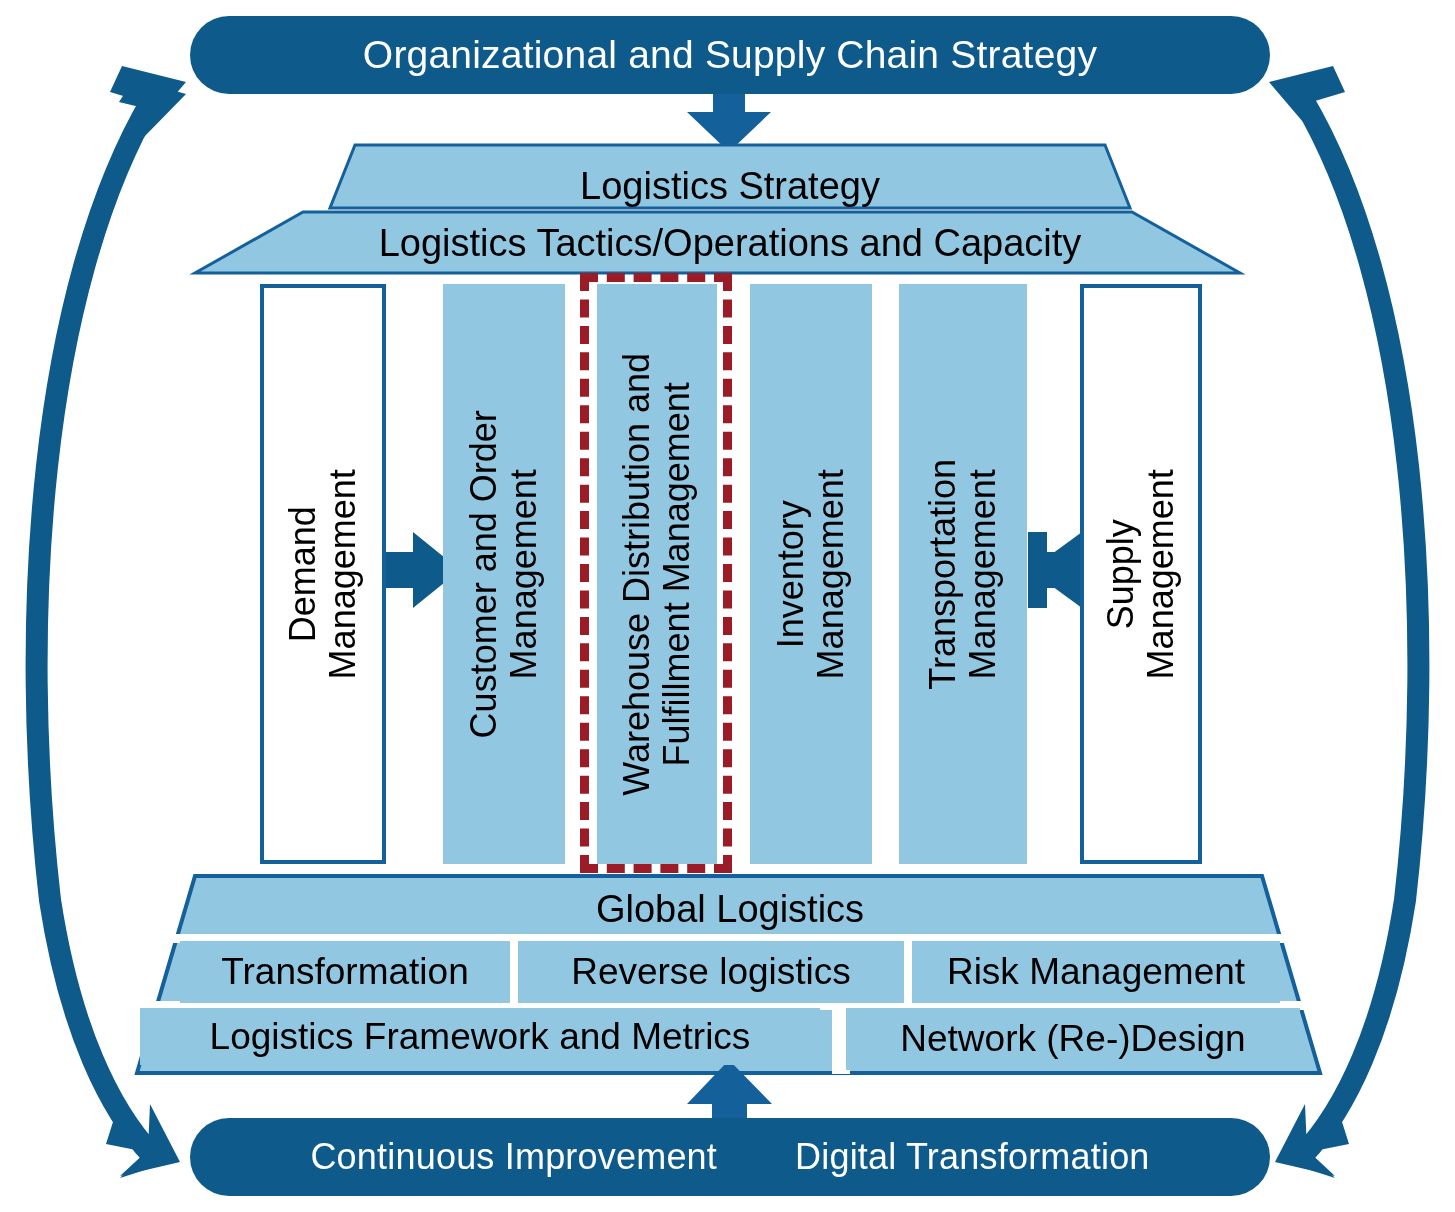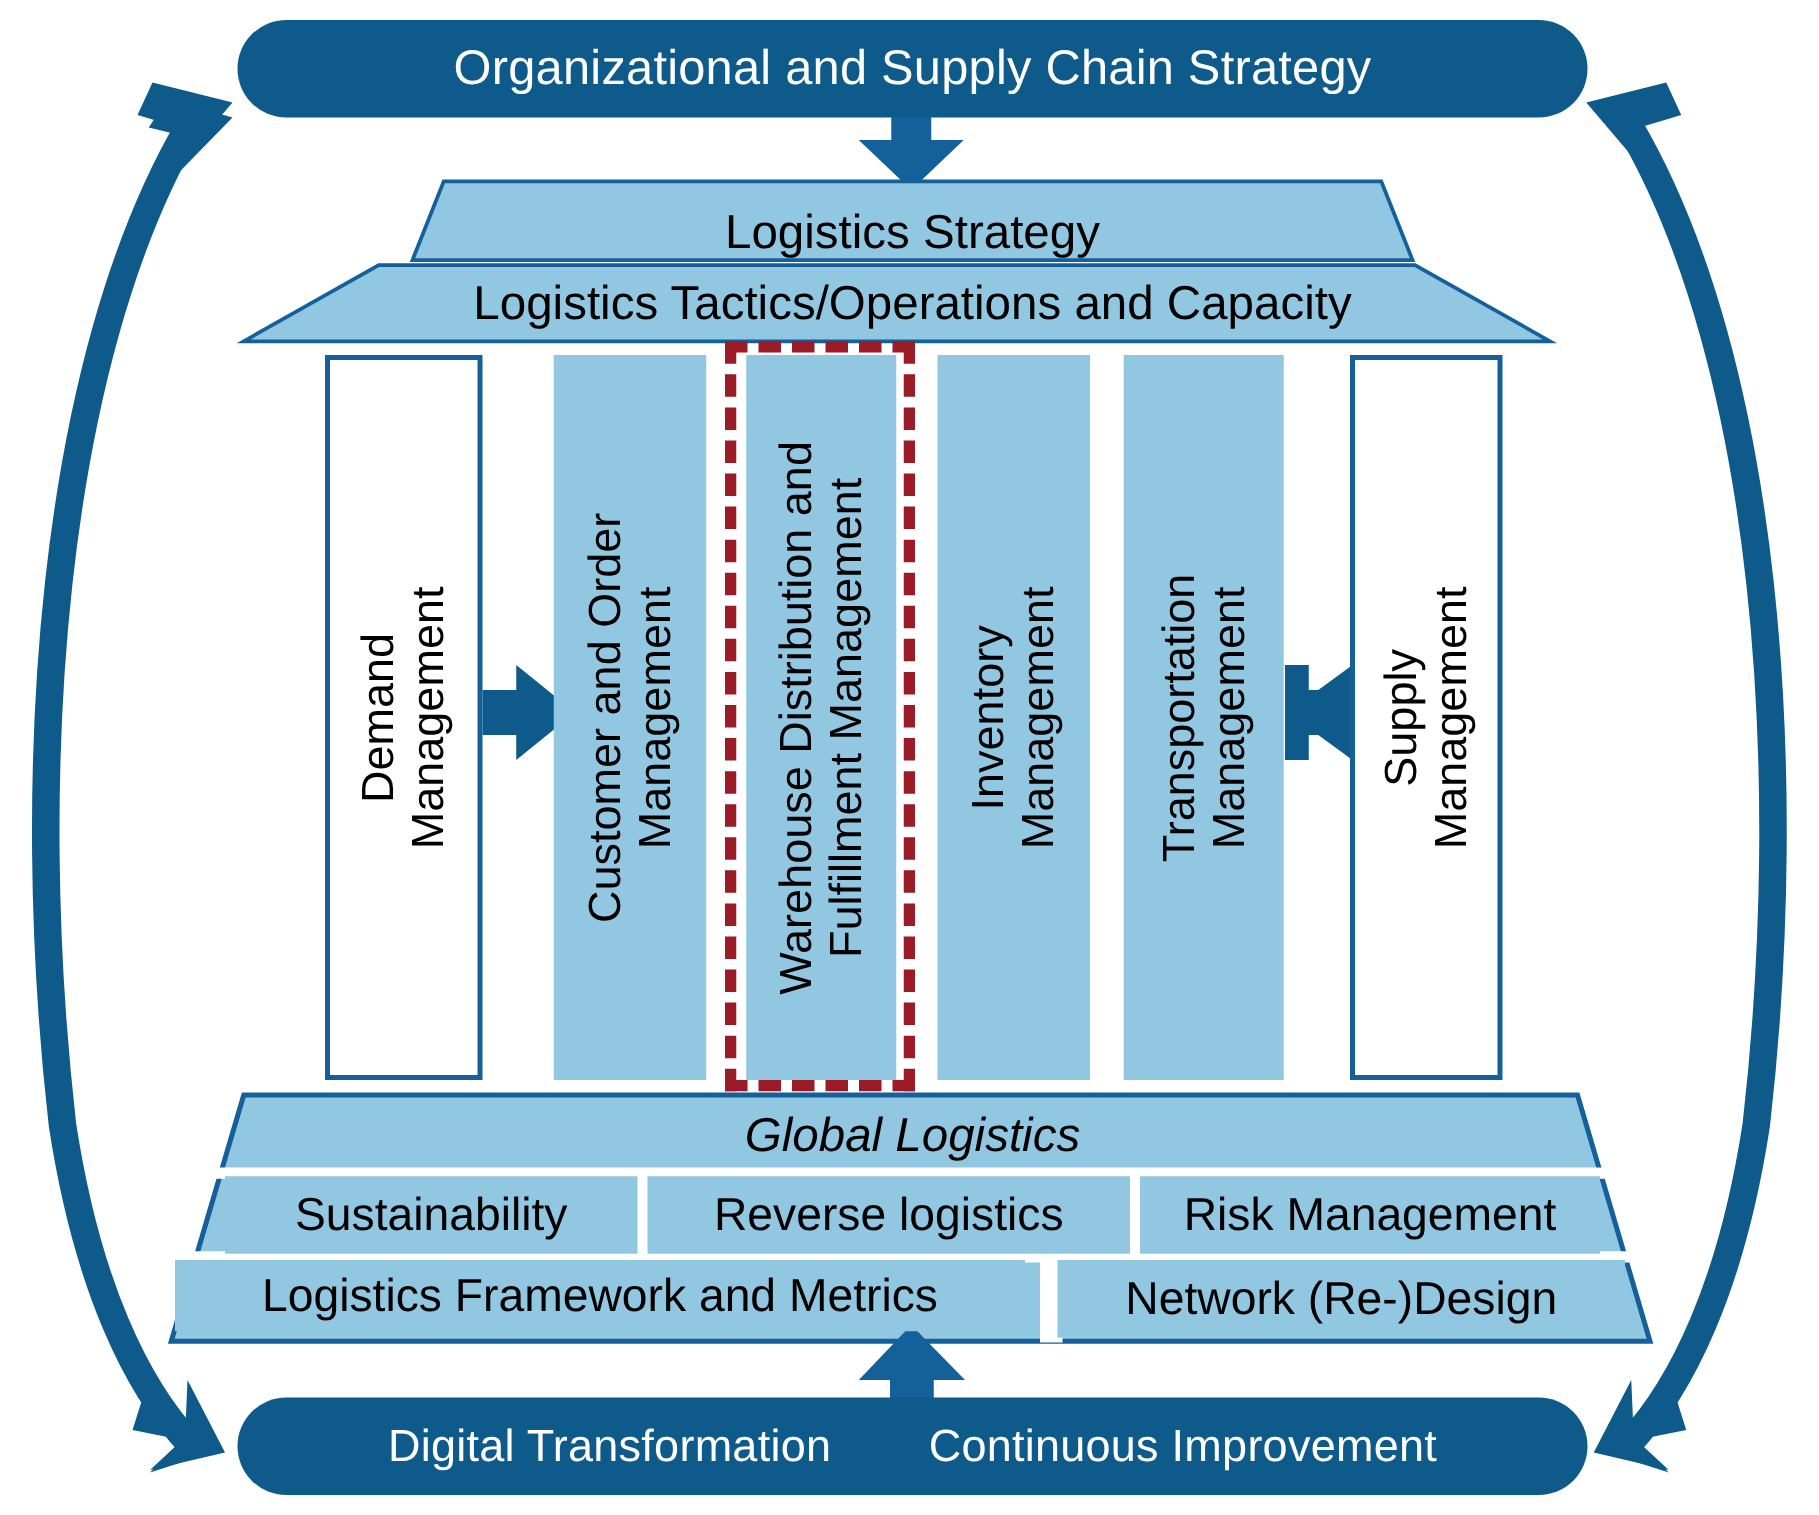--- a/index.html
+++ b/index.html
@@ -31,21 +31,21 @@
 
   
   .trap-label{
     position:absolute;
     display:flex;align-items:center;justify-content:center;
     color:#000000;font-size:38px;white-space:nowrap;
     pointer-events:none;
   }
   #lbl-logistics-strategy{left:280px;top:146px;width:900px;height:80px;}
   #lbl-logistics-tactics{left:220px;top:212px;width:1020px;height:62px;}
-  #lbl-global-logistics{left:200px;top:880px;width:1060px;height:58px;font-style:italic;}
+  #lbl-global-logistics{left:200px;top:880px;width:1060px;height:58px;}
 
   
   .found-box{
     position:absolute;
     background:#92C7E2;
     display:flex;align-items:center;justify-content:center;
     color:#000;font-size:37px;white-space:nowrap;
     box-sizing:border-box;
   }
   #fb-sustainability   {left:180px; top:941px;  width:330px; height:62px;}
@@ -202,37 +202,37 @@
       <i>Supply</i>
       <i>Management</i>
     </div>
   </div>
 
   <div id="warehouse-highlight"></div>
 
   <div class="trap-label" id="lbl-global-logistics">Global Logistics</div>
 
   <div class="found-box" id="fb-sustainability">
-    <span>Sustainability</span>
+    <span>Transformation</span>
   </div>
 
   <div class="found-box" id="fb-risk">
     <span>Risk Management</span>
   </div>
 
   <div class="found-box" id="fb-reverse">
     <span>Reverse logistics</span>
   </div>
 
   <div class="found-box" id="fb-framework">
     <span>Logistics Framework and Metrics</span>
   </div>
 
   <div class="found-box" id="fb-network">
     <span>Network (Re-)Design</span>
   </div>
 
   <div class="pill" id="bottom-pill">
+    <span>Continuous Improvement</span>
     <span>Digital Transformation</span>
-    <span>Continuous Improvement</span>
   </div>
 
 </div>
 
 </body></html>

